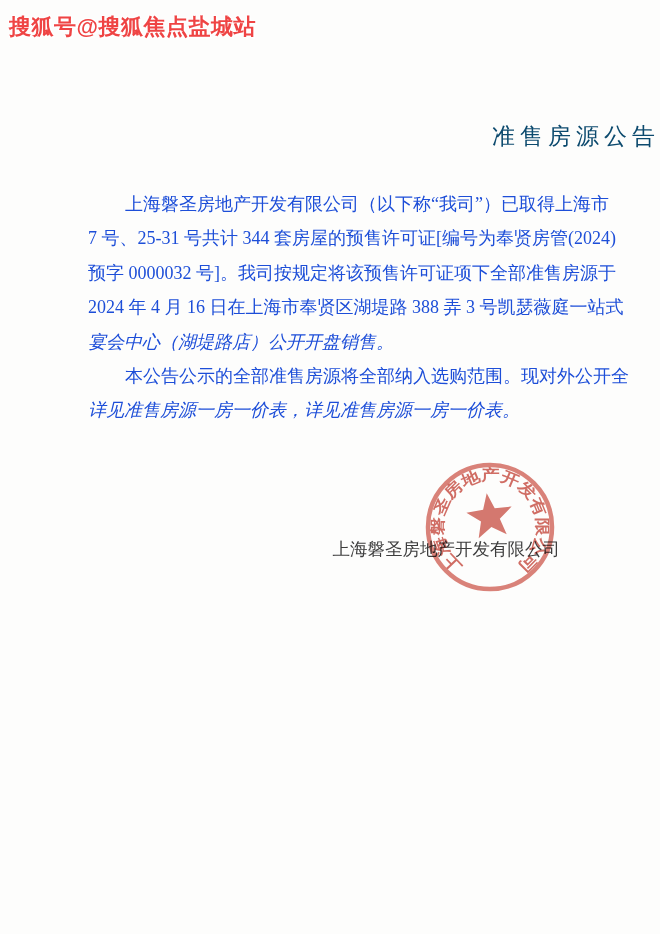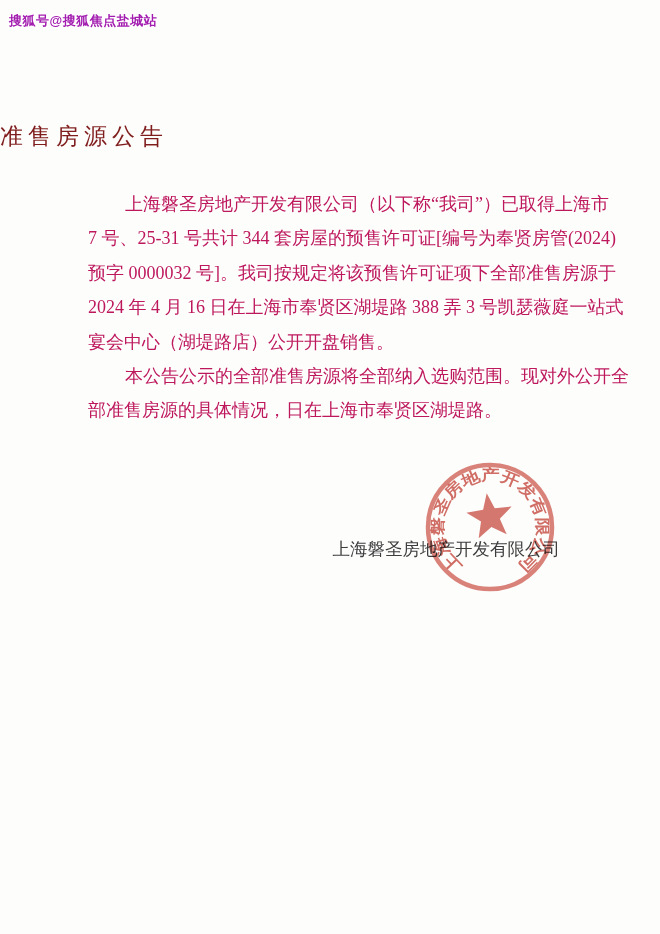--- a/index.html
+++ b/index.html
@@ -13,68 +13,69 @@
     height: 934px;
     background: #fdfdfc;
     overflow: hidden;
     font-family: "Liberation Serif", "DejaVu Serif", serif;
   }
   
   .watermark {
     position: absolute;
     font-family: "Liberation Sans", "DejaVu Sans", sans-serif;
     font-weight: bold;
-    font-size: 13px;
+    font-size: 22px;
     letter-spacing: 0.5px;
-    color: #a21caf;
+    color: #ef4444;
     text-shadow:
       1px 1px 0 #ffffff,
       -1px -1px 0 #ffffff,
       1px -1px 0 #ffffff,
       -1px 1px 0 #ffffff,
       2px 2px 1px rgba(255,255,255,0.9);
     white-space: nowrap;
   }
   .watermark.top-left { left: 9px; top: 12px; }
   .watermark.bottom-right { right: 6px; top: 898px; }
 
   
   .doc-title {
     position: absolute;
     left: 0;
     top: 121px;
     width: 100%;
-    text-align: left;
+    text-align: right;
     font-size: 23px;
     letter-spacing: 5px;
-    color: #7f1d1d;
+    color: #0c4a6e;
   }
 
   
   .doc-body {
     position: absolute;
     left: 88px;
     top: 187px;
     width: 484px;
     font-size: 18px;
-    color: #be185d;
+    color: #1d4ed8;
   }
   .doc-body .line {
     line-height: 34.4px;
     height: 34.4px;
     text-align: justify;
     text-align-last: justify;
     text-justify: inter-character;
     white-space: nowrap;
     overflow: visible;
   }
   .doc-body .line.indent { text-indent: 37px; }
   .doc-body .line.last {
     text-align: left;
     text-align-last: left;
+    font-style: italic;
   }
 
   
   .signature-block {
     position: absolute;
     right: 100px;
     top: 534px;
     text-align: right;
     font-size: 17.5px;
     color: #3d3d3d;
@@ -103,21 +104,21 @@
 
   <div class="doc-title">准售房源公告</div>
 
   <div class="doc-body">
       <div class="line indent">上海磐圣房地产开发有限公司（以下称“我司”）已取得上海市</div>
       <div class="line">7 号、25-31 号共计 344 套房屋的预售许可证[编号为奉贤房管(2024)</div>
       <div class="line">预字 0000032 号]。我司按规定将该预售许可证项下全部准售房源于</div>
       <div class="line">2024 年 4 月 16 日在上海市奉贤区湖堤路 388 弄 3 号凯瑟薇庭一站式</div>
       <div class="line last">宴会中心（湖堤路店）公开开盘销售。</div>
       <div class="line indent">本公告公示的全部准售房源将全部纳入选购范围。现对外公开全</div>
-      <div class="line last">部准售房源的具体情况，日在上海市奉贤区湖堤路。</div>
+      <div class="line last">详见准售房源一房一价表，详见准售房源一房一价表。</div>
     </div>
 
   <div class="signature-block">
     <div>上海磐圣房地产开发有限公司</div>
   </div>
 
   <div class="seal">
     <svg viewBox="0 0 134 134" xmlns="http://www.w3.org/2000/svg">
       <circle cx="67" cy="67" r="62" fill="none" stroke="#d4695f" stroke-width="4.5" opacity="0.95"></circle>
       <polygon points="63.7,33.2 71.7,48.2 88.6,46.5 76.8,58.7 83.7,74.3 68.4,66.9 55.7,78.2 58.0,61.4 43.4,52.8 60.1,49.8" fill="#c84a3e" opacity="0.85"></polygon>

